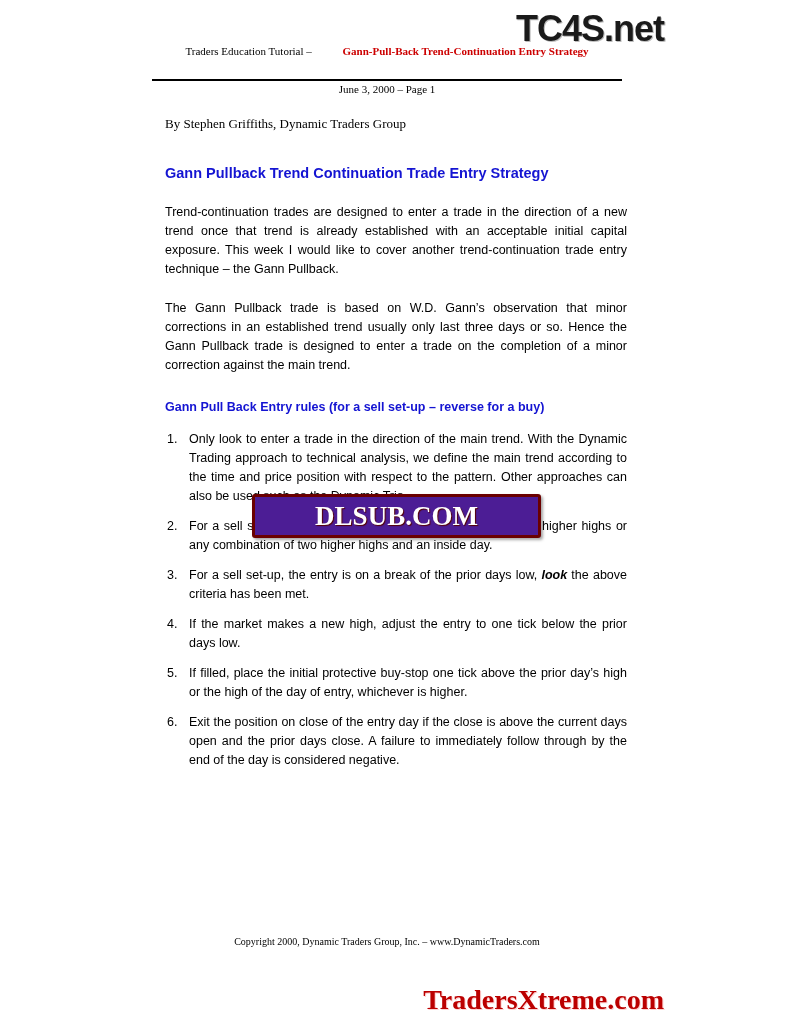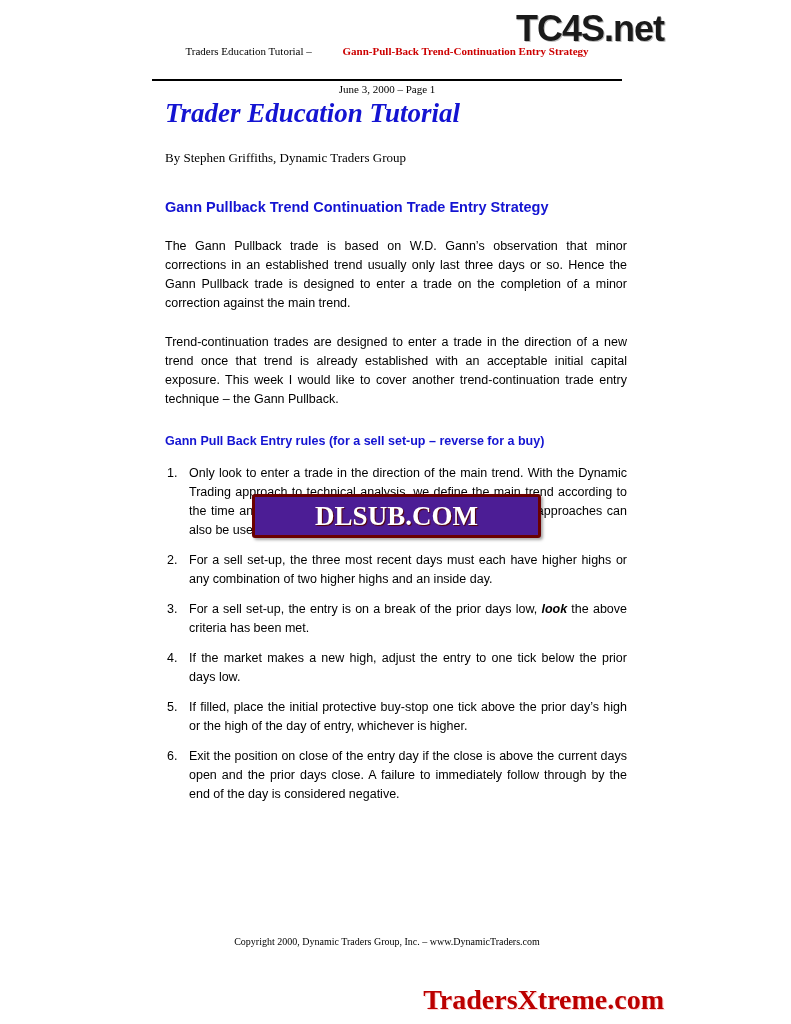--- a/index.html
+++ b/index.html
@@ -209,26 +209,25 @@
 
   <div class="wm-top">TC4S.net</div>
 
   <div class="header">
     <div class="header-line1"><span>Traders Education Tutorial – </span><span class="red">Gann-Pull-Back Trend-Continuation Entry Strategy</span></div>
     <div class="header-line2">June 3, 2000 – Page 1</div>
   </div>
   <div class="header-rule"></div>
 
   <div class="content">
-    <h1 class="doc-title">Trader Education Tutorial</h1>
     <div class="byline">By Stephen Griffiths, Dynamic Traders Group</div>
     <h2 class="section-title">Gann Pullback Trend Continuation Trade Entry Strategy</h2>
 
+    <p class="body-text">Trend-continuation trades are designed to enter a trade in the direction of a new trend once that trend is already established with an acceptable initial capital exposure. This week I would like to cover another trend-continuation trade entry technique – the Gann Pullback.</p>
     <p class="body-text">The Gann Pullback trade is based on W.D. Gann’s observation that minor corrections in an established trend usually only last three days or so. Hence the Gann Pullback trade is designed to enter a trade on the completion of a minor correction against the main trend.</p>
-    <p class="body-text">Trend-continuation trades are designed to enter a trade in the direction of a new trend once that trend is already established with an acceptable initial capital exposure. This week I would like to cover another trend-continuation trade entry technique – the Gann Pullback.</p>
 
     <h3 class="rules-title">Gann Pull Back Entry rules (for a sell set-up – reverse for a buy)</h3>
 
     <ol class="rules">
       <li><span>Only look to enter a trade in the direction of the main trend. With the Dynamic Trading approach to technical analysis, we define the main trend according to the time and price position with respect to the pattern. Other approaches can also be used such as the Dynamic Trio.</span></li>
       <li><span>For a sell set-up, the three most recent days must each have higher highs or any combination of two higher highs and an inside day.</span></li>
       <li><span>For a sell set-up, the entry is on a break of the prior days low, </span><i>look</i><span> the above criteria has been met.</span></li>
       <li><span>If the market makes a new high, adjust the entry to one tick below the prior days low.</span></li>
       <li><span>If filled, place the initial protective buy-stop one tick above the prior day’s high or the high of the day of entry, whichever is higher.</span></li>
       <li><span>Exit the position on close of the entry day if the close is above the current days open and the prior days close. A failure to immediately follow through by the end of the day is considered negative.</span></li>

